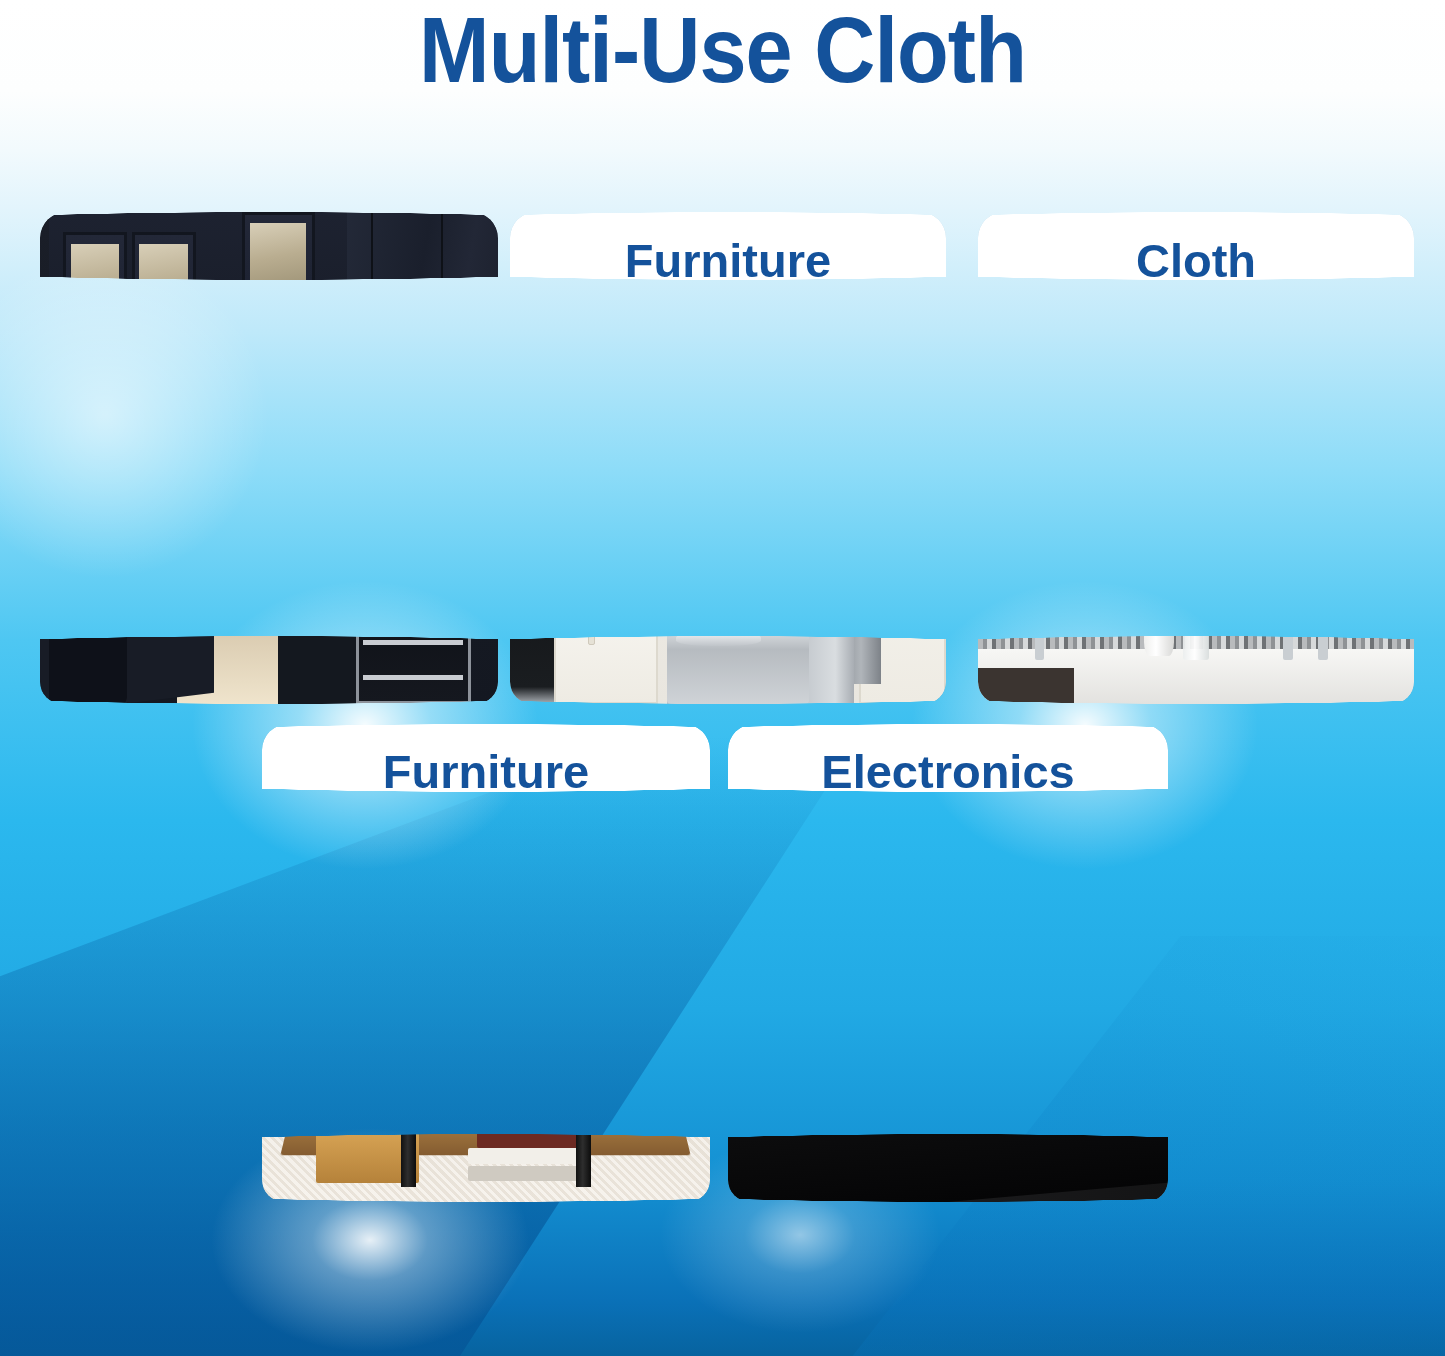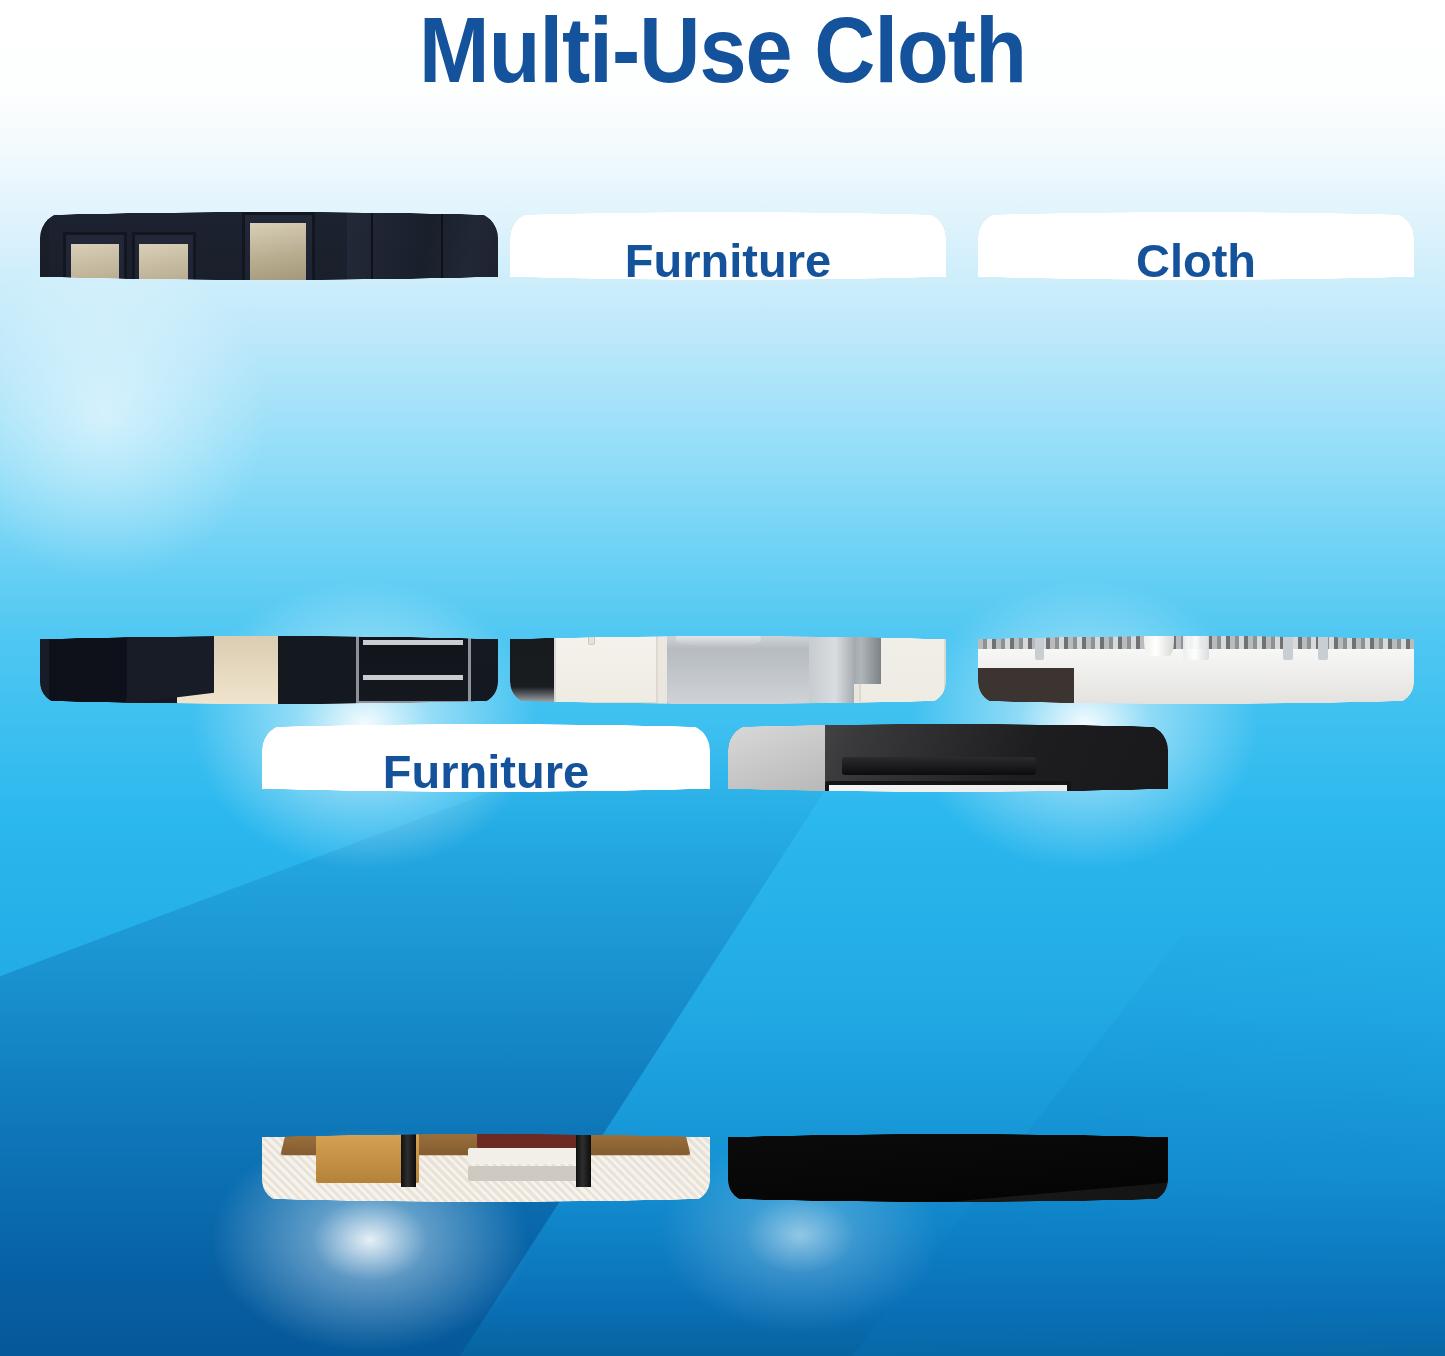--- a/index.html
+++ b/index.html
@@ -477,20 +477,21 @@
         <div class="f-nuts" style="left:61%;top:34%;width:3%;height:4.2%;"></div>
         <div class="f-leg" style="left:31%;top:74%;height:22%;"></div>
         <div class="f-leg" style="left:70%;top:74%;height:22%;"></div>
       </div>
     </div>
   </div>
 </div>
 
 <div class="card card-shape c5">
   <div class="card-inner">
+    <div class="card-head">Electronics</div>
     <div class="card-photo">
       <div class="photo-frame">
         <div class="e-bg"></div>
         <div class="e-wallL"></div>
         <div class="e-lightbar"></div>
         <div class="e-mon">
           <div class="e-monscr"></div>
         </div>
         <div class="e-monstand"></div>
         <div class="e-desk"></div>

